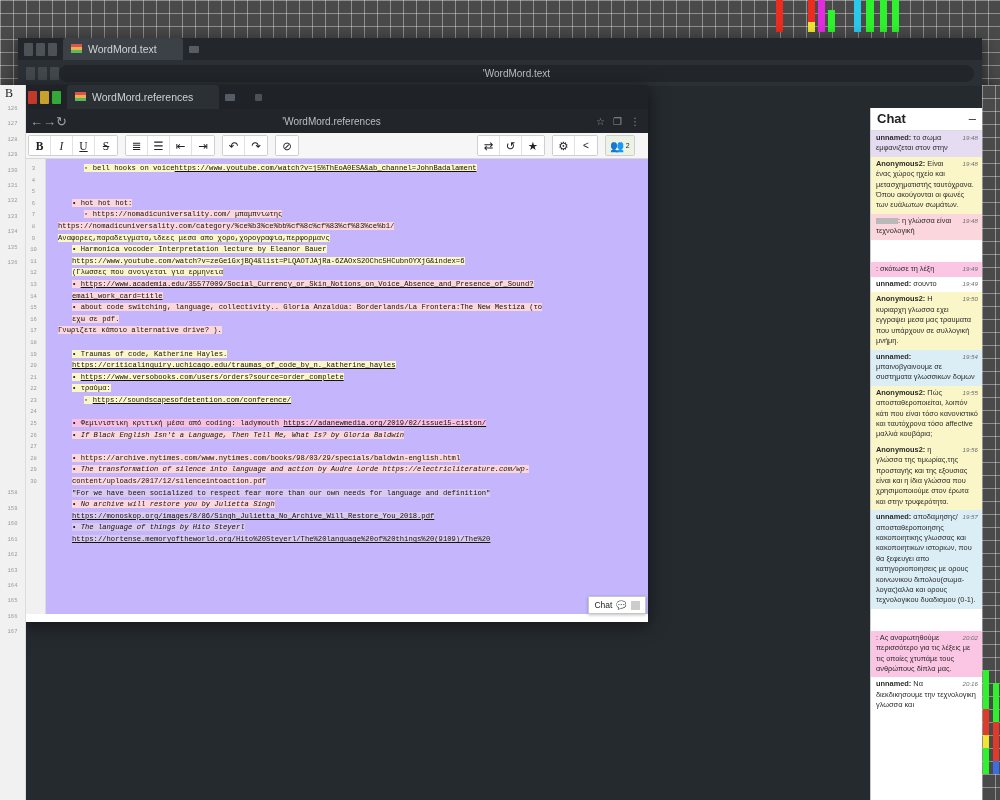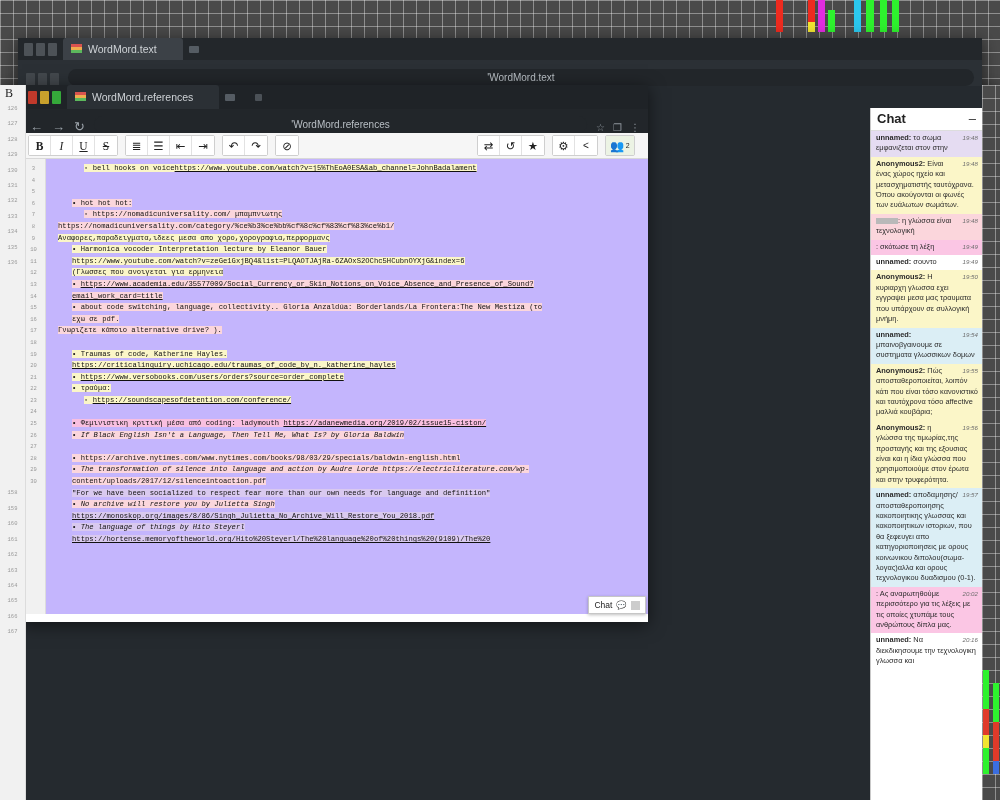--- a/index.html
+++ b/index.html
@@ -32,22 +32,22 @@
     display:flex; align-items:center; gap:6px;
     background:#3c4147; height:22px; padding:0 26px 0 8px;
     color:#cfd3d7; font-size:10.5px; border-radius:3px 3px 0 0;
     max-width:330px; white-space:nowrap; overflow:hidden;
   }
   .pad-ico{ width:11px; height:10px; position:relative; flex:none; }
   .pad-ico b{ position:absolute; left:0; width:11px; height:3px; display:block; }
   .tab-extra{ width:10px; height:7px; background:#555c63; border-radius:1px; }
   .tab-extra2{ width:7px; height:7px; background:#4b5157; border-radius:1px; margin-left:14px;}
   .win-urlbar{
-    height:26px; background:#2b3035; display:flex; align-items:flex-end;
-    gap:9px; padding:0 8px;
+    height:26px; background:#2b3035; display:flex; align-items:center;
+    gap:0; padding:0 8px;
   }
   .nav-ico{ color:#9aa1a8; font-size:13px; line-height:1; cursor:default; }
   .url-field{
     flex:1; height:17px; background:#22262a; border-radius:9px;
     color:#b9bfc5; font-size:10px; display:flex; align-items:center;
     justify-content:center; position:relative;
   }
   .url-right{ display:flex; gap:8px; color:#8d949b; font-size:10px; align-items:center;}
 
   
@@ -95,21 +95,21 @@
   }
   .chat-title{ font-size:13px; font-weight:bold; color:#222; }
   .chat-min{ font-size:13px; color:#333; line-height:8px; }
   .msgs{ }
   .msg{ padding:2px 4px 3px 5px; font-size:7.4px; line-height:10.4px; color:#2b2b2b; position:relative;}
   .msg .who{ font-weight:bold; }
   .msg .t{ float:right; font-size:6.2px; font-style:italic; color:#6d6d6d; margin-left:3px;}
   .m-v{ background:#e5dcf2; }
   .m-y{ background:#fbf6c8; }
   .m-p{ background:#fbd6dc; }
-  .m-m{ background:#fbc6e4; }
+  .m-m{ background:#fbc6e4;margin-top:22px; }
   .m-b{ background:#dbeef5; }
   .m-w{ background:#fff; }
   .redact{ display:inline-block; width:22px; height:6px; background:#b9b9b9; vertical-align:-1px;}
 
   
   .chatbtn{
     position:absolute; background:#fff; border:1px solid #c6c6c6;
     height:18px; display:flex; align-items:center; gap:4px; padding:0 5px;
     font-size:8.5px; color:#222; box-shadow:0 1px 3px rgba(0,0,0,.25);
   }

